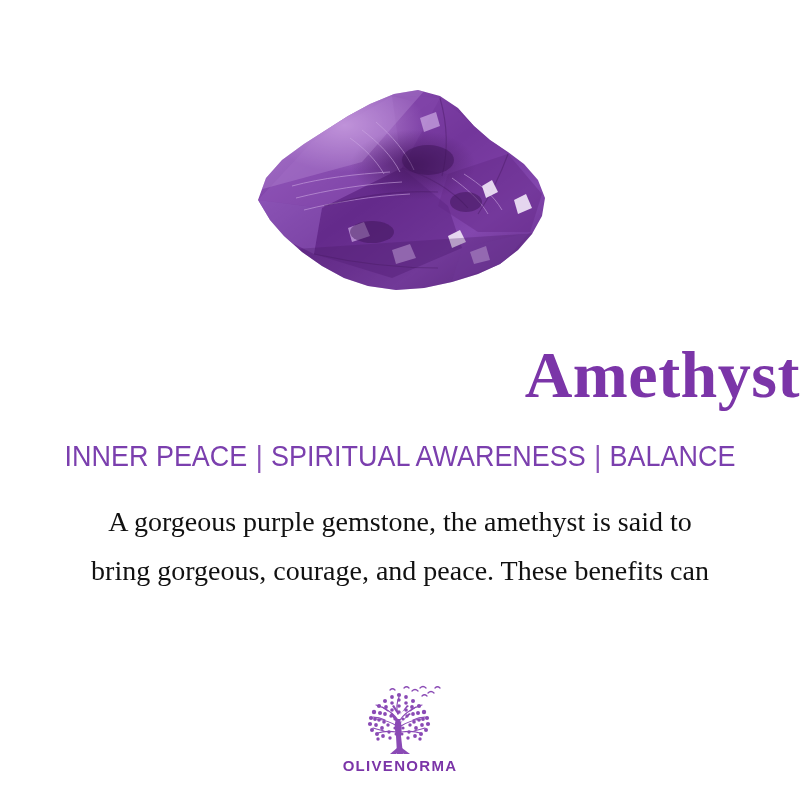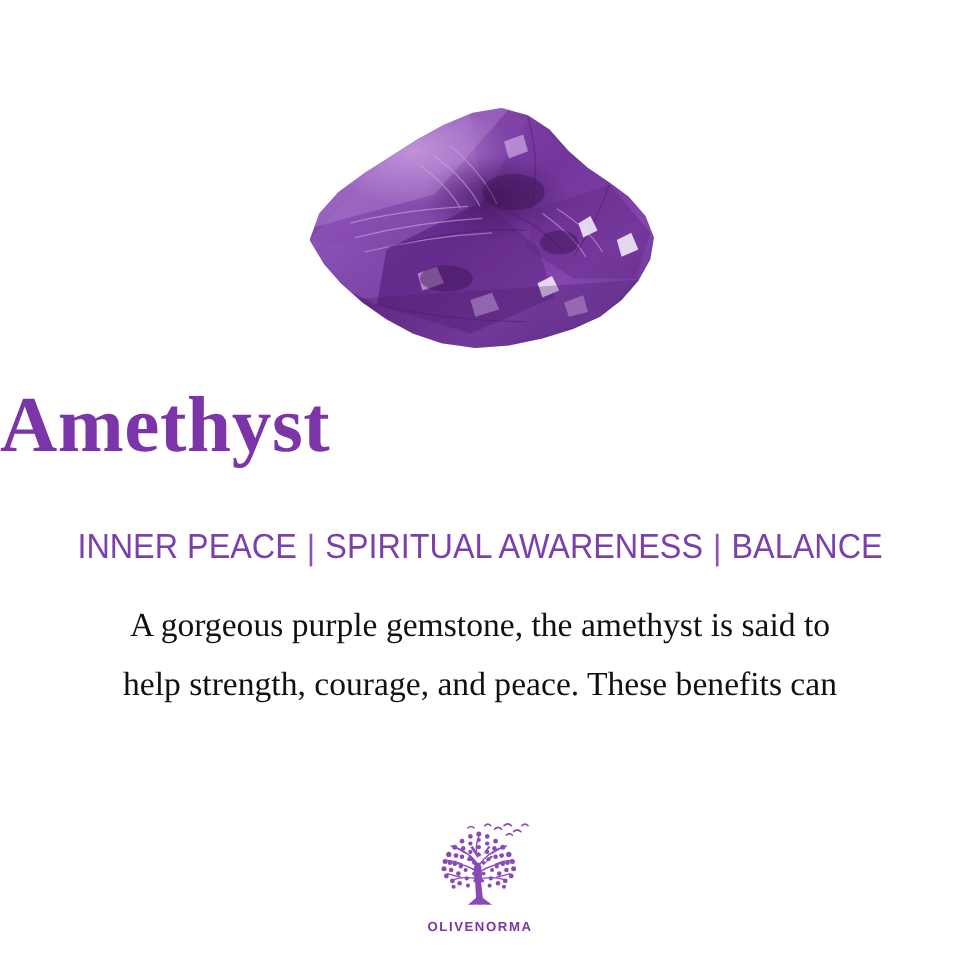--- a/index.html
+++ b/index.html
@@ -22,22 +22,22 @@
   .stone-wrap {
     position:absolute;
     left:252px; top:82px;
     width:300px; height:212px;
   }
   .stone-svg { display:block; width:300px; height:212px; }
 
   
   .title {
     position:absolute;
-    top:320px; left:0; width:800px;
-    text-align:left;
+    top:340px; left:0; width:800px;
+    text-align:right;
     font-family:"Liberation Serif", serif;
     font-size:66px;
     font-weight:700;
     letter-spacing:0.5px;
     color:#7b35a8;
     line-height:1.05;
   }
 
   
   .subtitle {
@@ -77,23 +77,23 @@
   
   .logo {
     position:absolute;
     top:684px; left:0; width:800px;
     display:flex;
     flex-direction:column;
     align-items:center;
   }
   .logo-mark { width:96px; height:72px; display:block; }
   .logo-word {
-    margin-top:11px;
+    margin-top:1px;
     font-family:"Liberation Sans", sans-serif;
-    font-size:11px;
+    font-size:15px;
     font-weight:700;
     letter-spacing:1.3px;
     color:#7b35a8;
   }
 </style>
 </head>
 <body>
 
 <div class="page">
 
@@ -186,21 +186,21 @@
   </div>
 
   <h1 class="title">Amethyst</h1>
 
   <div class="subtitle">
     <span class="seg">INNER PEACE</span><span class="sep">|</span><span class="seg">SPIRITUAL AWARENESS</span><span class="sep">|</span><span class="seg">BALANCE</span>
   </div>
 
   <div class="body-copy">
     <span class="ln">A gorgeous purple gemstone, the amethyst is said to</span>
-    <span class="ln">help strength, courage, and peace. These benefits can</span>
+    <span class="ln">bring gorgeous, courage, and peace. These benefits can</span>
   </div>
 
   <div class="logo">
     <svg class="logo-mark" viewBox="0 0 96 72" xmlns="http://www.w3.org/2000/svg">
       <g fill="#8a4ab5">
 
         <path d="M45,70 L44,52 C43,46 42,41 44,35 L48,35 C50,41 50,46 49,52 L51,70 Z"></path>
         <path d="M46,40 L38,30 L40,29 L47,37 Z"></path>
         <path d="M48,40 L57,29 L59,30 L49,38 Z"></path>
         <path d="M46,31 L40,22 L42,21 L47,29 Z"></path>

